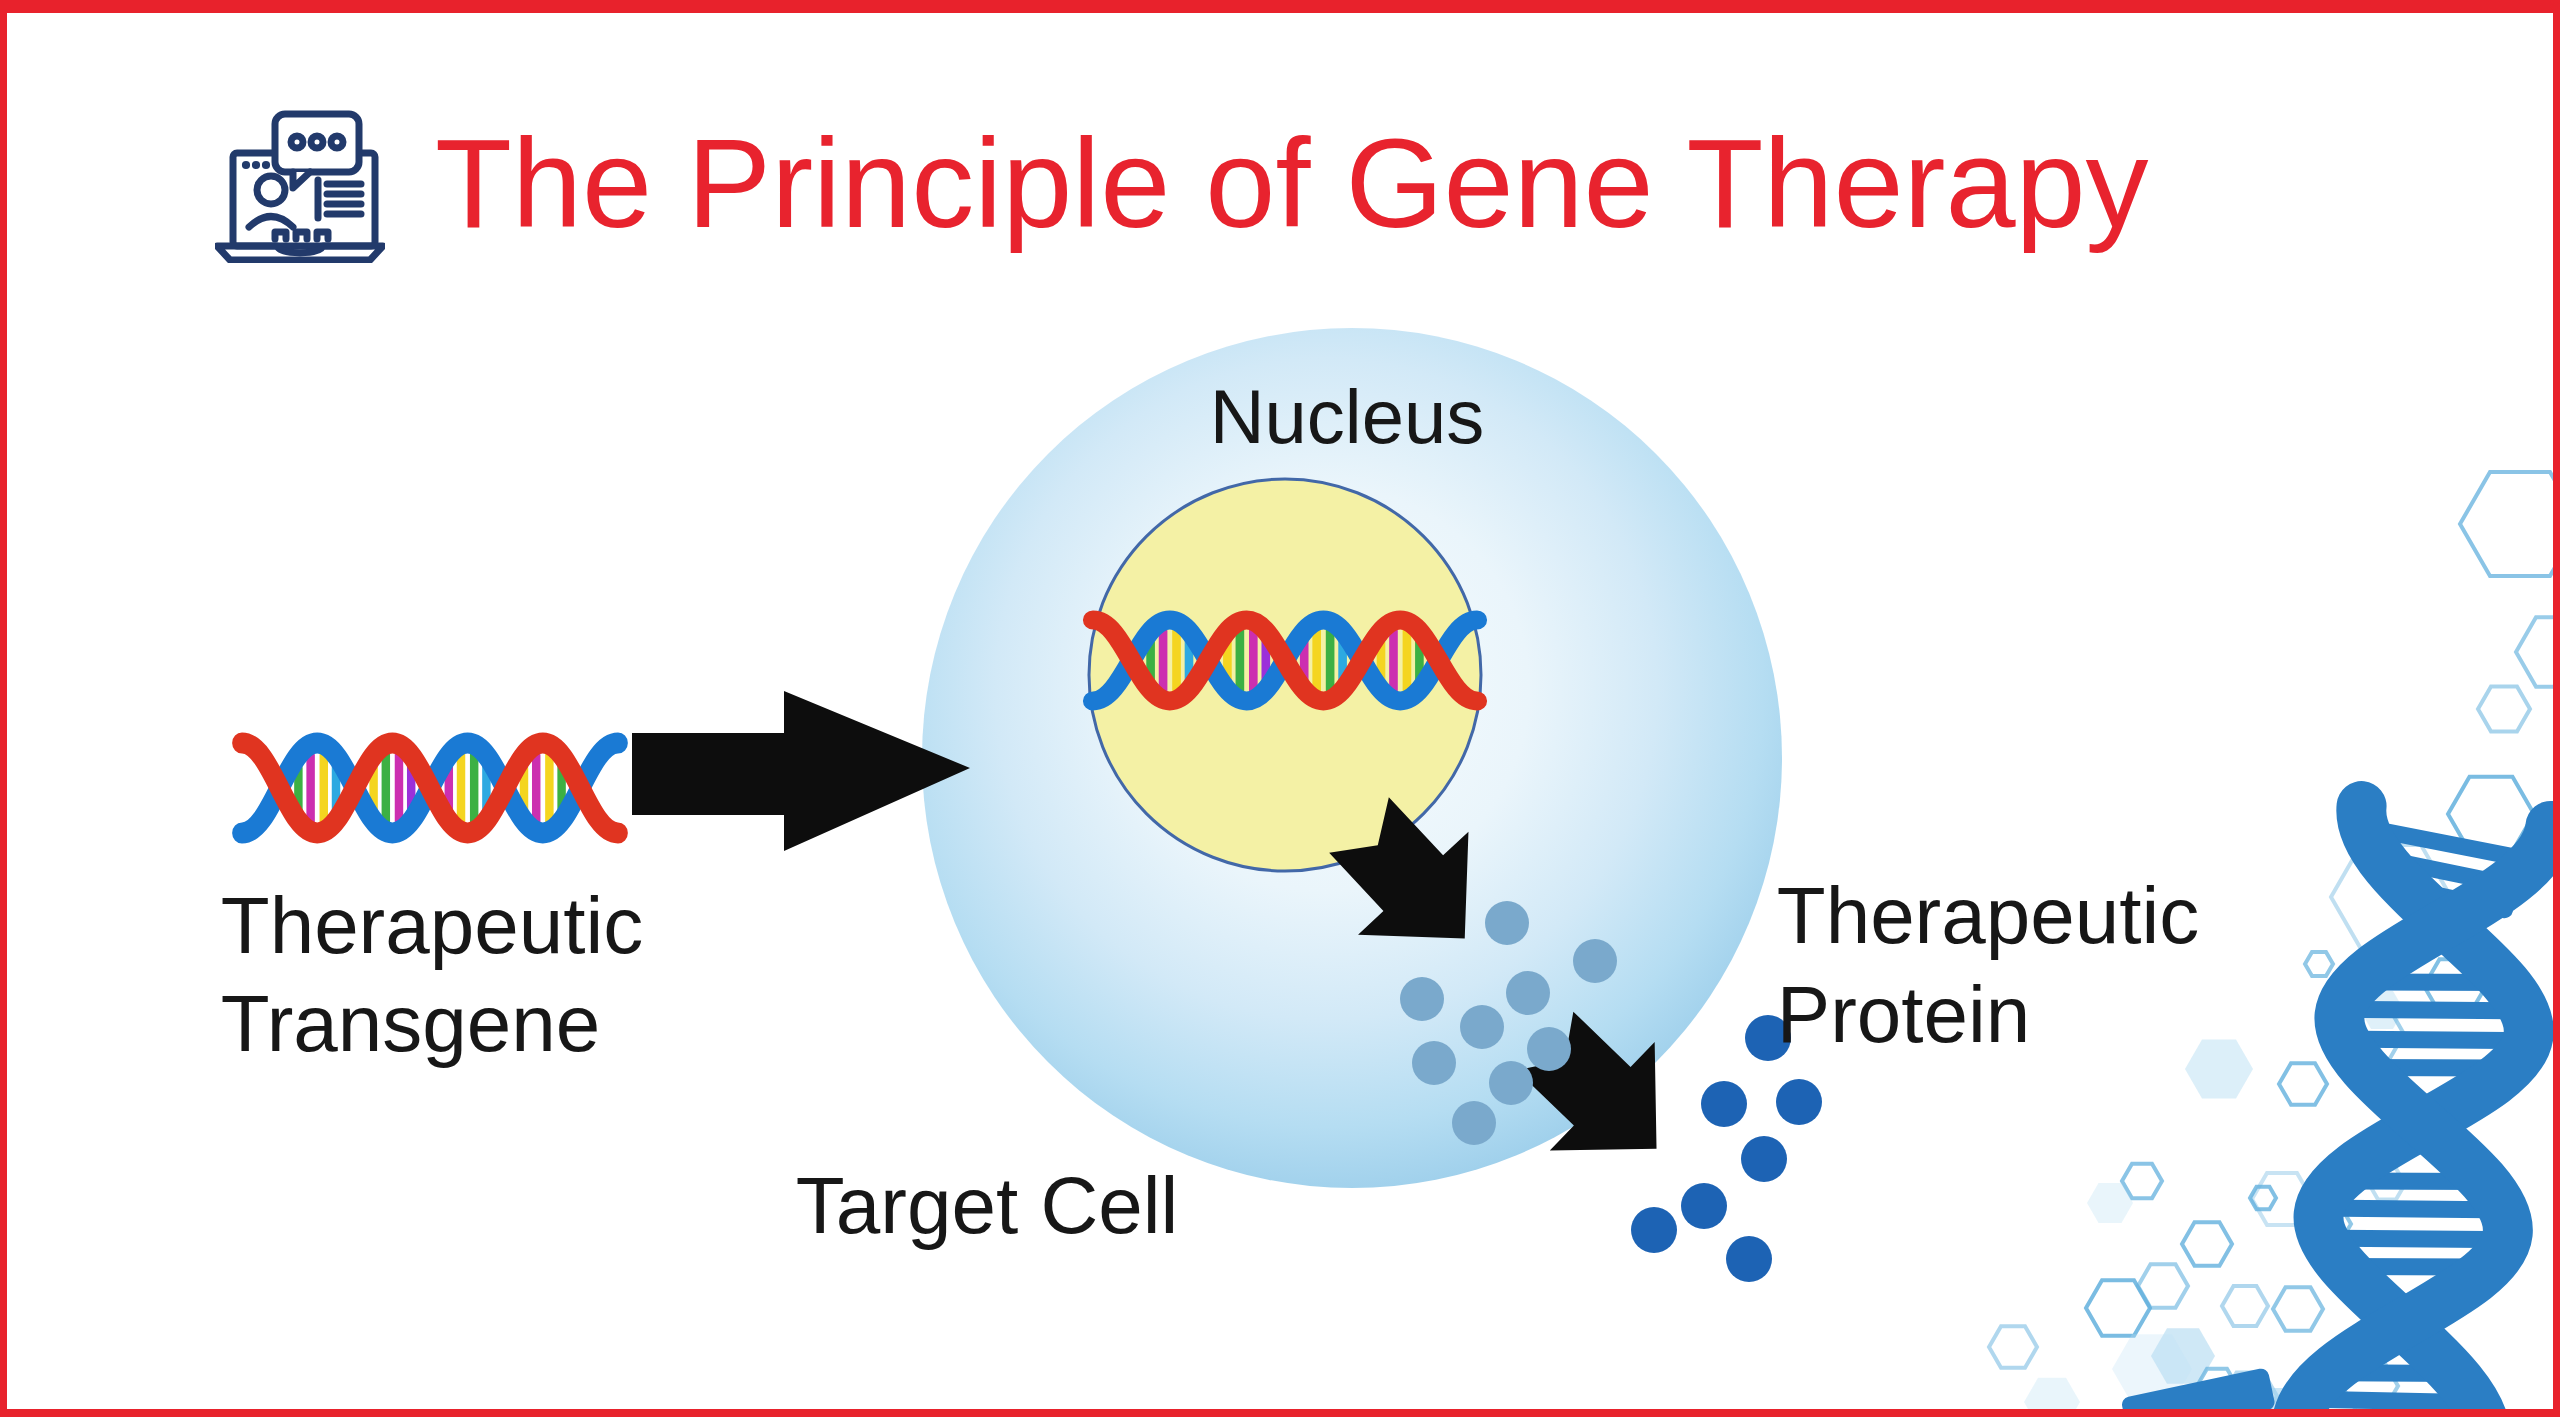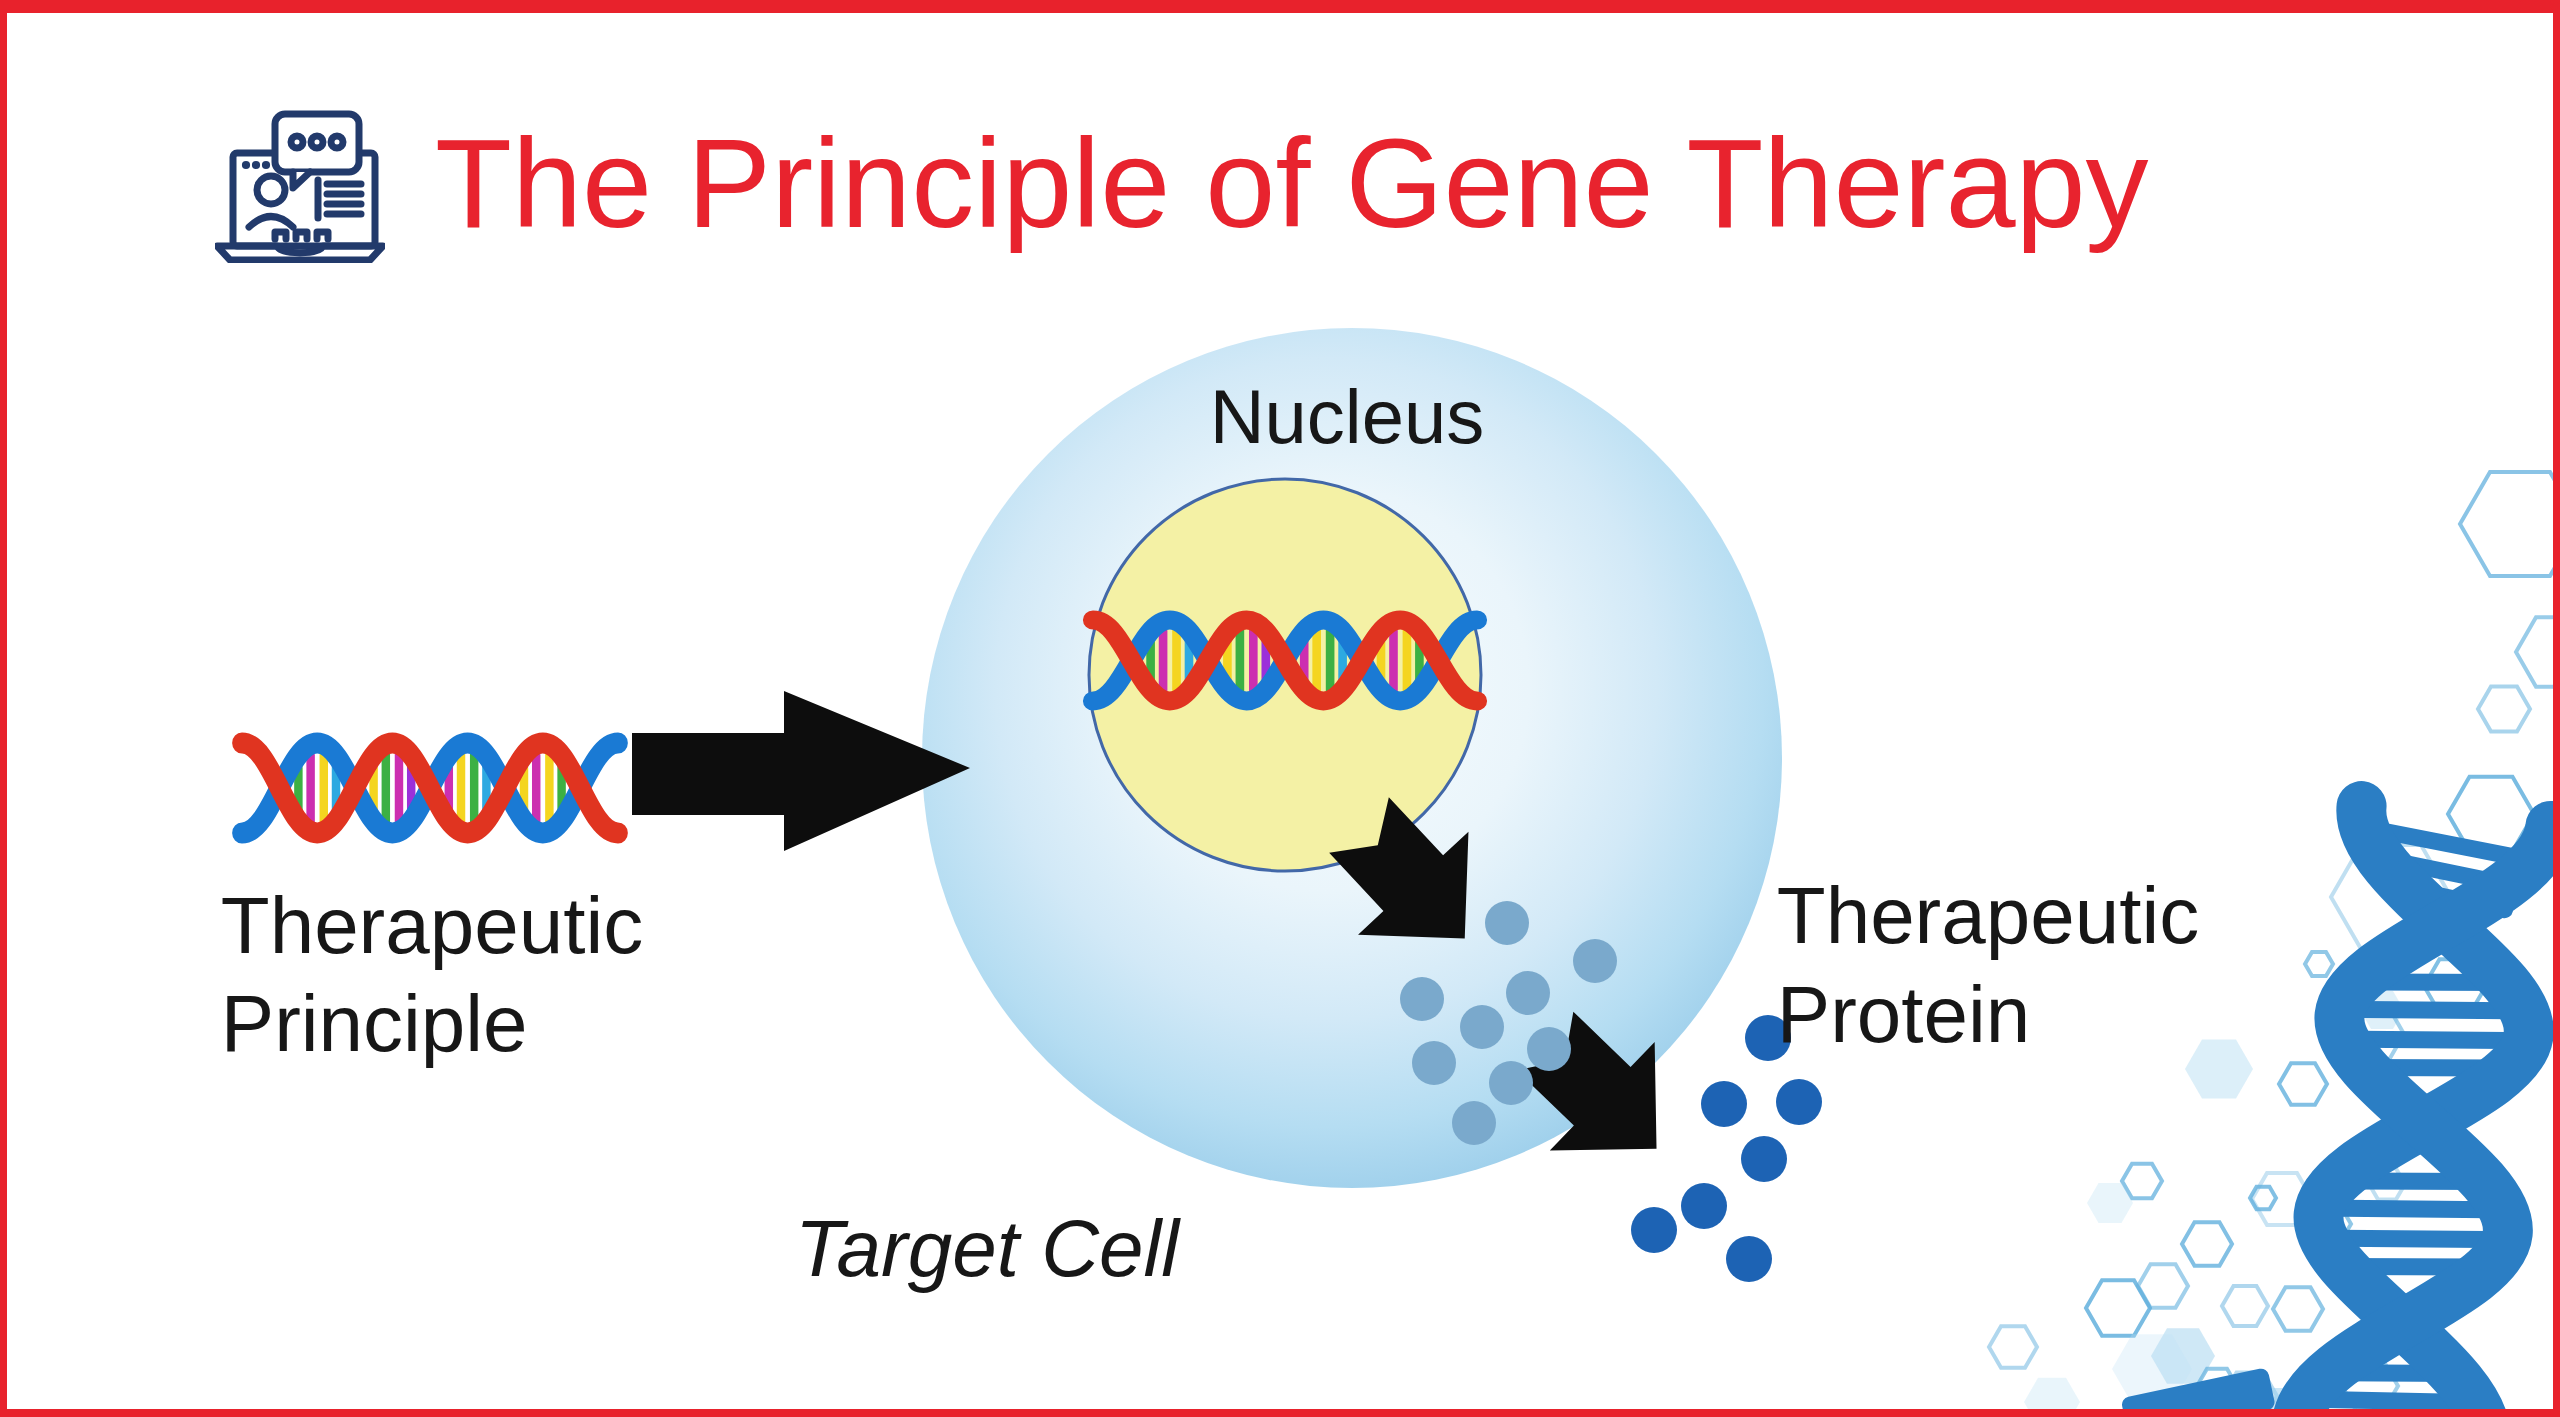--- a/index.html
+++ b/index.html
@@ -15,21 +15,21 @@
   .abs{position:absolute;}
   .page-title{
     left:428px;top:108px;font-size:126px;line-height:1;
     color:var(--accent-red,#e8232e);white-space:nowrap;letter-spacing:0;text-align:center;
   }
   .title-icon{left:208px;top:95px;width:170px;height:155px;}
   .lbl{color:#171717;transform:translateX(-50%);white-space:nowrap;}
   .lbl-nucleus{left:1340px;top:366px;font-size:76px;line-height:1;}
   .lbl-transgene{left:425px;top:864px;font-size:80px;line-height:1.225;}
   .lbl-protein{left:1981px;top:853px;font-size:80px;line-height:1.24;}
-  .lbl-targetcell{left:980px;top:1196px;font-size:80px;line-height:1;font-style:italic;}
+  .lbl-targetcell{left:980px;top:1153px;font-size:80px;line-height:1;}
   svg.layer{left:0;top:0;width:2546px;height:1396px;}
 </style>
 </head>
 <body>
 
 <div class="stage">
 
   <svg class="abs layer" viewBox="0 0 2546 1396" xmlns="http://www.w3.org/2000/svg">
     <defs>
       <radialGradient id="cellGrad" cx="47%" cy="42%" r="62%">
@@ -187,21 +187,21 @@
     <path d="M81,131 v-7 h11 v7"></path>
     <path d="M102,131 v-7 h11 v7"></path>
   </svg>
 
   <div class="abs page-title">The Principle of Gene Therapy</div>
 
   <div class="abs lbl lbl-nucleus">Nucleus</div>
 
   <div class="abs lbl lbl-transgene">
     <div>Therapeutic</div>
-    <div>Principle</div>
+    <div>Transgene</div>
   </div>
 
   <div class="abs lbl lbl-protein">
     <div>Therapeutic</div>
     <div>Protein</div>
   </div>
 
   <div class="abs lbl lbl-targetcell">Target Cell</div>
 
 </div>

